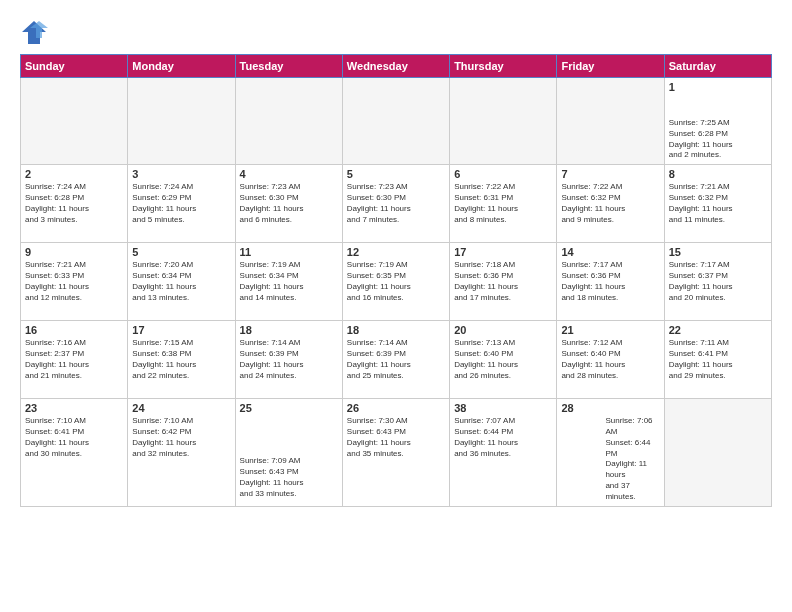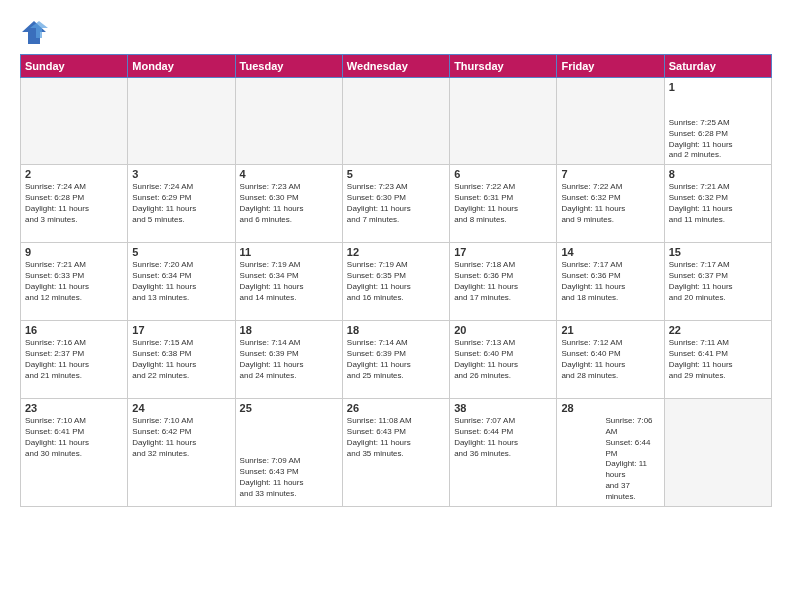--- a/index.html
+++ b/index.html
@@ -316,21 +316,21 @@
           </td>
           <td>
             <span class="day-num">25</span>
             <div class="day-info" style="white-space: pre-line; margin-top: 42px;">Sunrise: 7:09 AM
 Sunset: 6:43 PM
 Daylight: 11 hours
 and 33 minutes.</div>
           </td>
           <td>
             <span class="day-num">26</span>
-            <div class="day-info" style="white-space: pre-line;">Sunrise: 11:08 AM
+            <div class="day-info" style="white-space: pre-line;">Sunrise: 7:30 AM
 Sunset: 6:43 PM
 Daylight: 11 hours
 and 35 minutes.</div>
           </td>
           <td>
             <span class="day-num">38</span>
             <div class="day-info" style="white-space: pre-line;">Sunrise: 7:07 AM
 Sunset: 6:44 PM
 Daylight: 11 hours
 and 36 minutes.</div>

